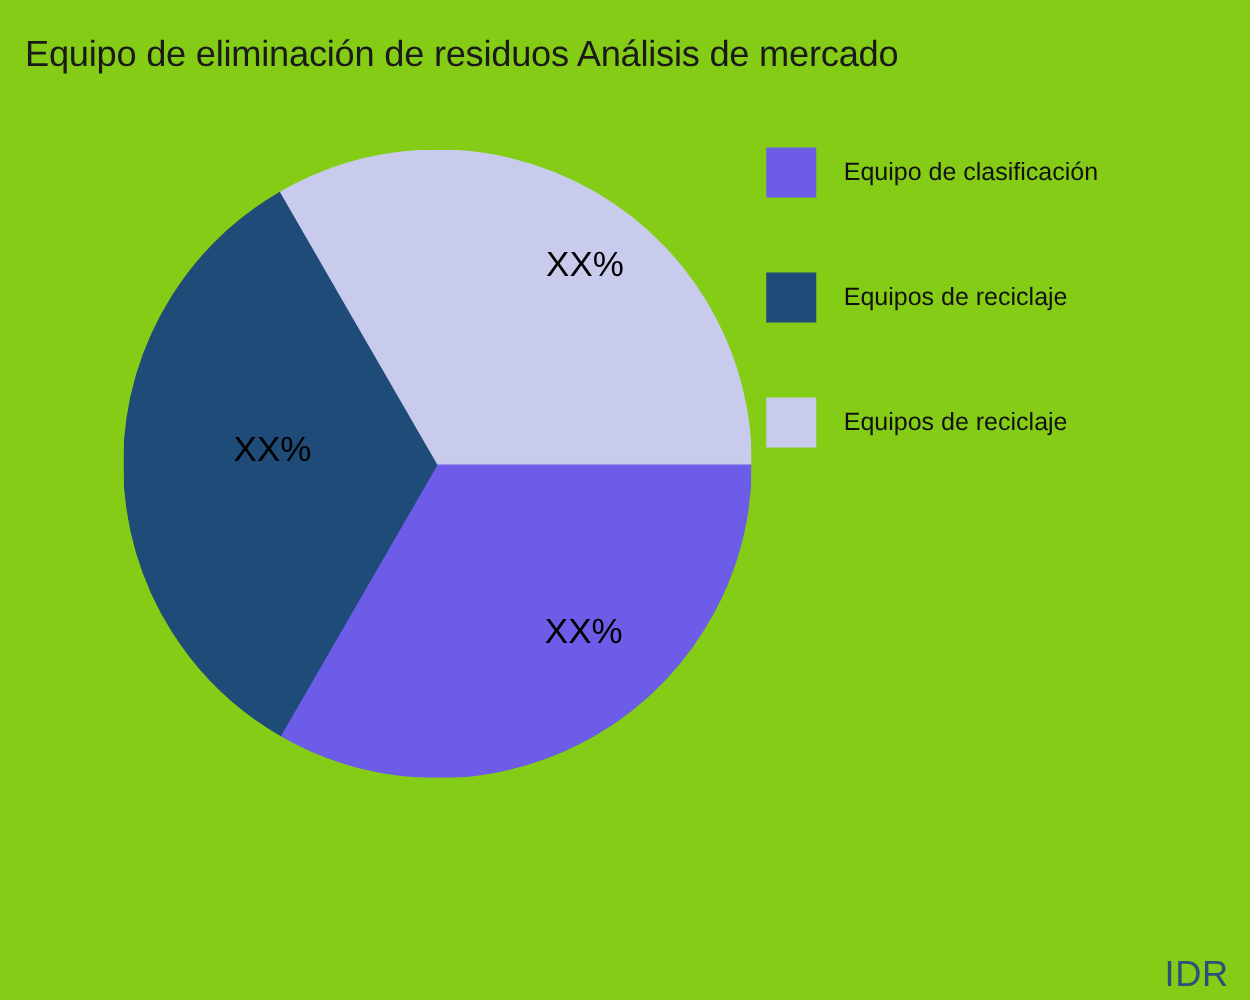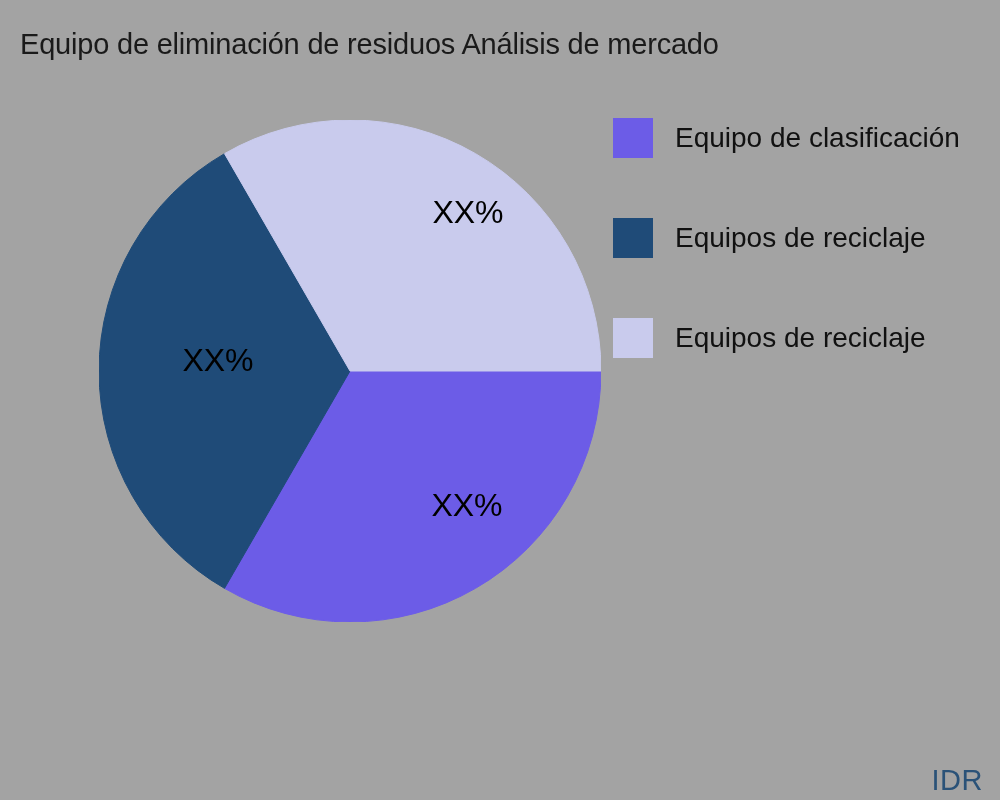--- a/index.html
+++ b/index.html
@@ -8,21 +8,21 @@
     padding: 0;
     background: #ffffff;
   }
   body {
     font-family: "Liberation Sans", sans-serif;
   }
   #chart-root {
     position: relative;
     width: 1000px;
     height: 800px;
-    background: #a3a3a3;
+    background: #84cc16;
     overflow: hidden;
   }
   #chart-title {
     position: absolute;
     left: 20px;
     top: 24px;
     font-size: 29px;
     line-height: 40px;
     color: #1a1a1a;
     white-space: nowrap;
@@ -35,21 +35,21 @@
     width: 502px;
     height: 502px;
   }
   #pie-svg {
     display: block;
     width: 502px;
     height: 502px;
   }
   .slice-label {
     position: absolute;
-    font-size: 32px;
+    font-size: 28px;
     color: #000000;
     white-space: nowrap;
     transform: translate(-50%, -50%);
     pointer-events: none;
   }
   #legend {
     position: absolute;
     left: 613px;
     top: 118px;
     width: 400px;
@@ -61,21 +61,21 @@
     margin-bottom: 60px;
     white-space: nowrap;
   }
   .legend-swatch {
     width: 40px;
     height: 40px;
     flex: 0 0 40px;
   }
   .legend-label {
     margin-left: 22px;
-    font-size: 28px;
+    font-size: 20px;
     color: #111111;
     white-space: nowrap;
   }
   #watermark {
     position: absolute;
     right: 17px;
     bottom: 3px;
     font-size: 29px;
     color: #2a5278;
     letter-spacing: 0.5px;

